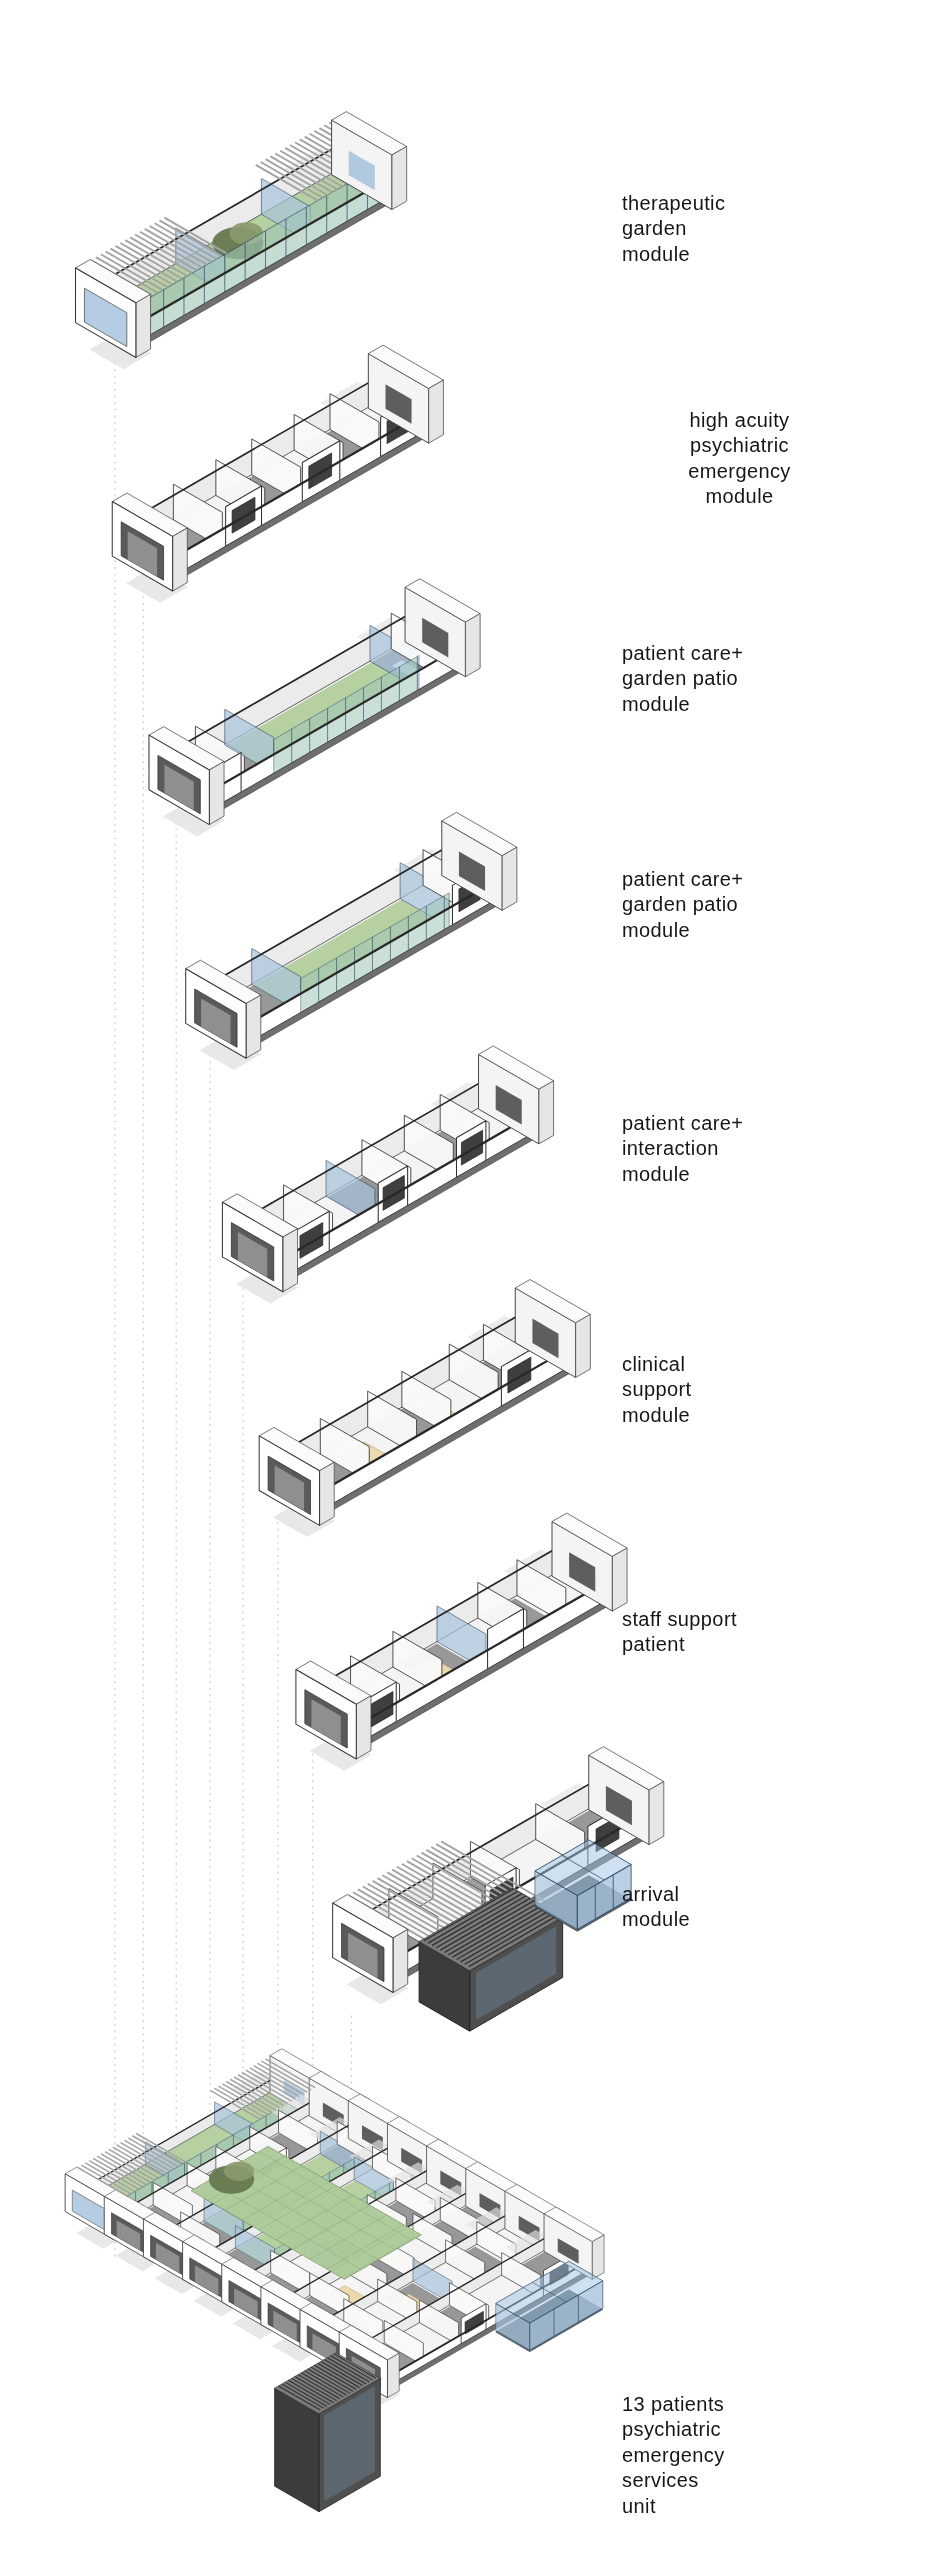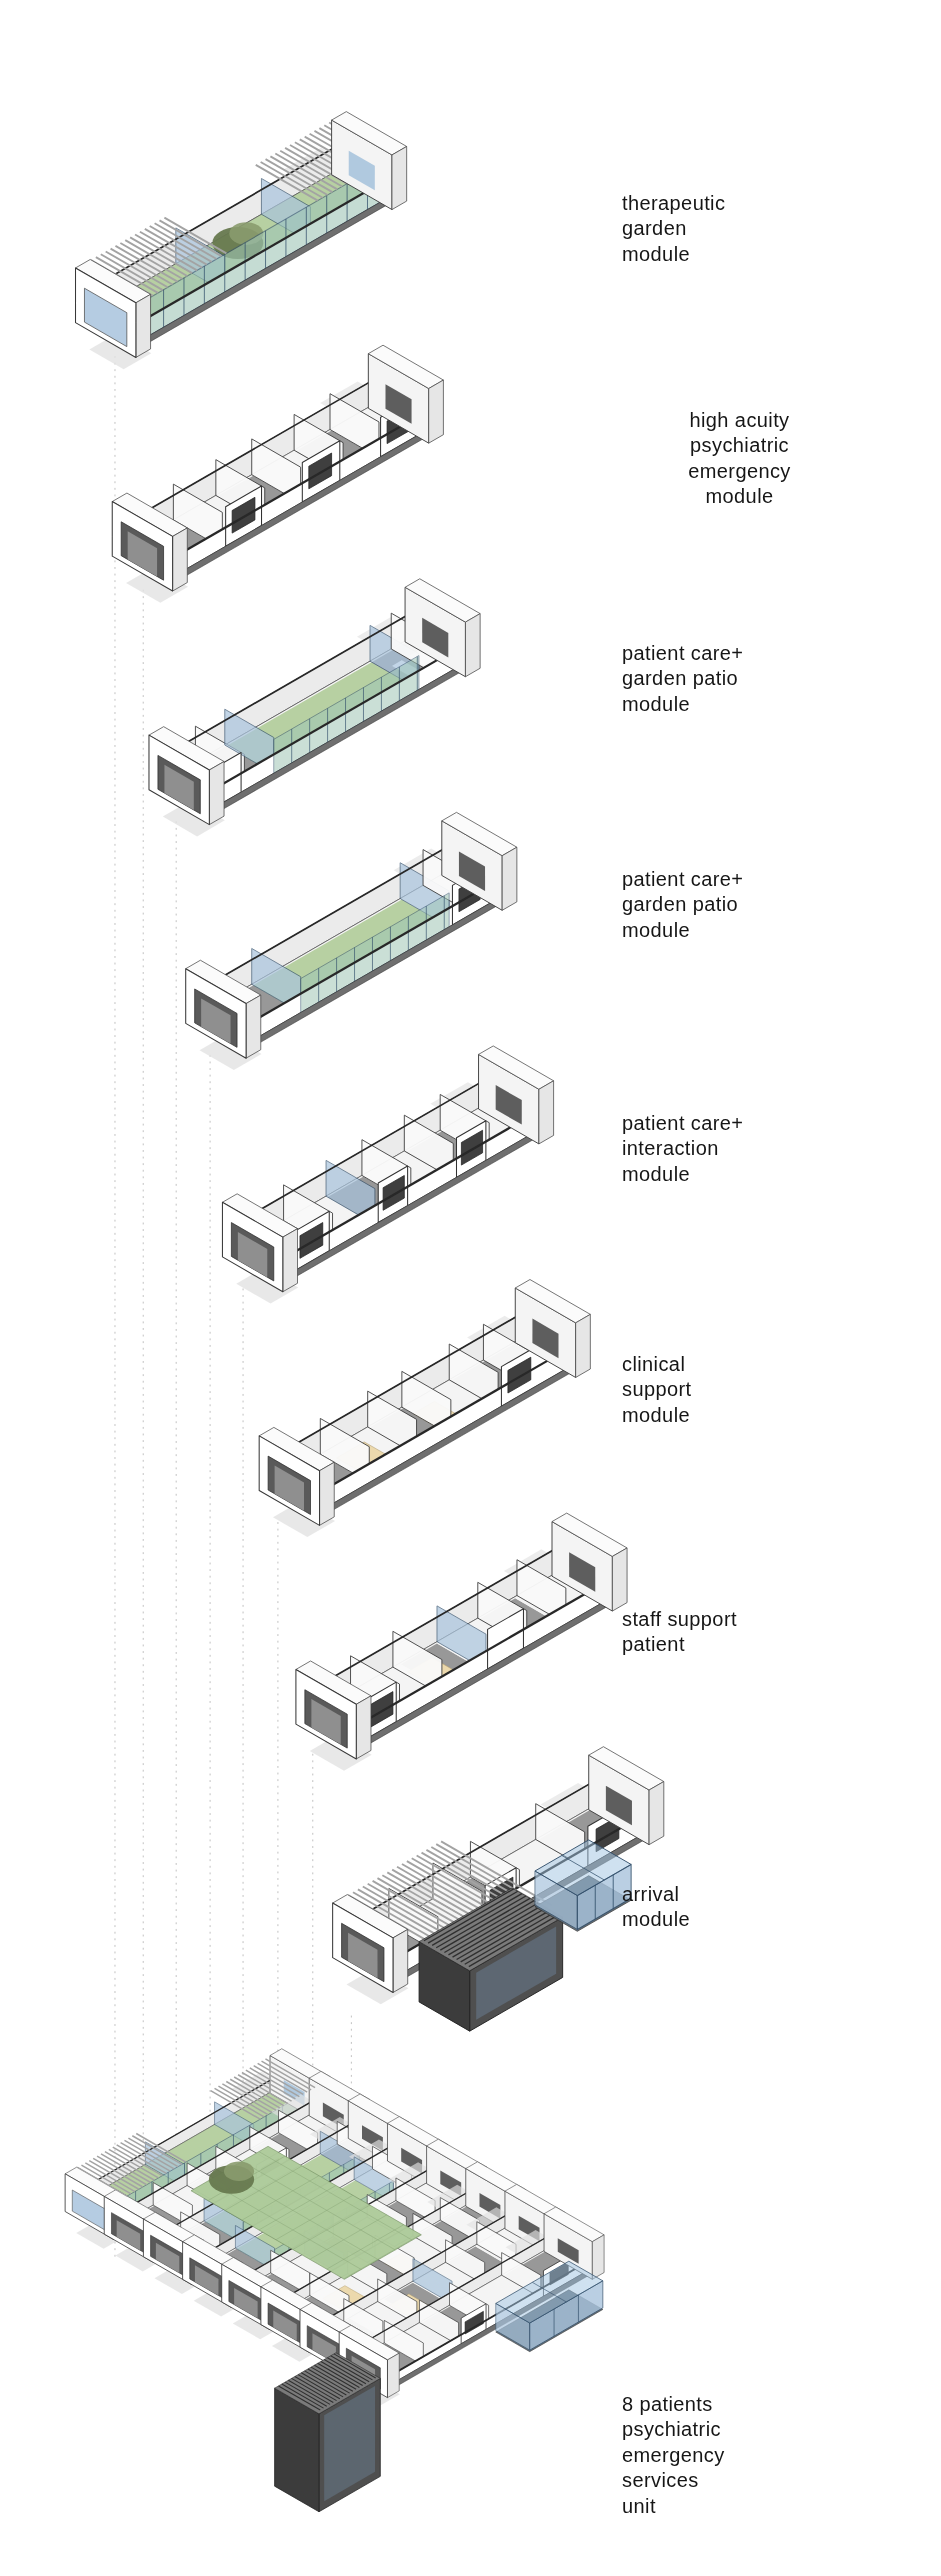--- a/index.html
+++ b/index.html
@@ -722,19 +722,19 @@
   <div class="lbl" id="lbl5">patient care+
 interaction
 module</div>
   <div class="lbl" id="lbl6">clinical
 support
 module</div>
   <div class="lbl" id="lbl7">staff support
 patient</div>
   <div class="lbl" id="lbl8">arrival
 module</div>
-  <div class="lbl" id="lbl9">8 patients
+  <div class="lbl" id="lbl9">13 patients
 psychiatric
 emergency
 services
 unit</div>
 </div>
 
 
 </body></html>

